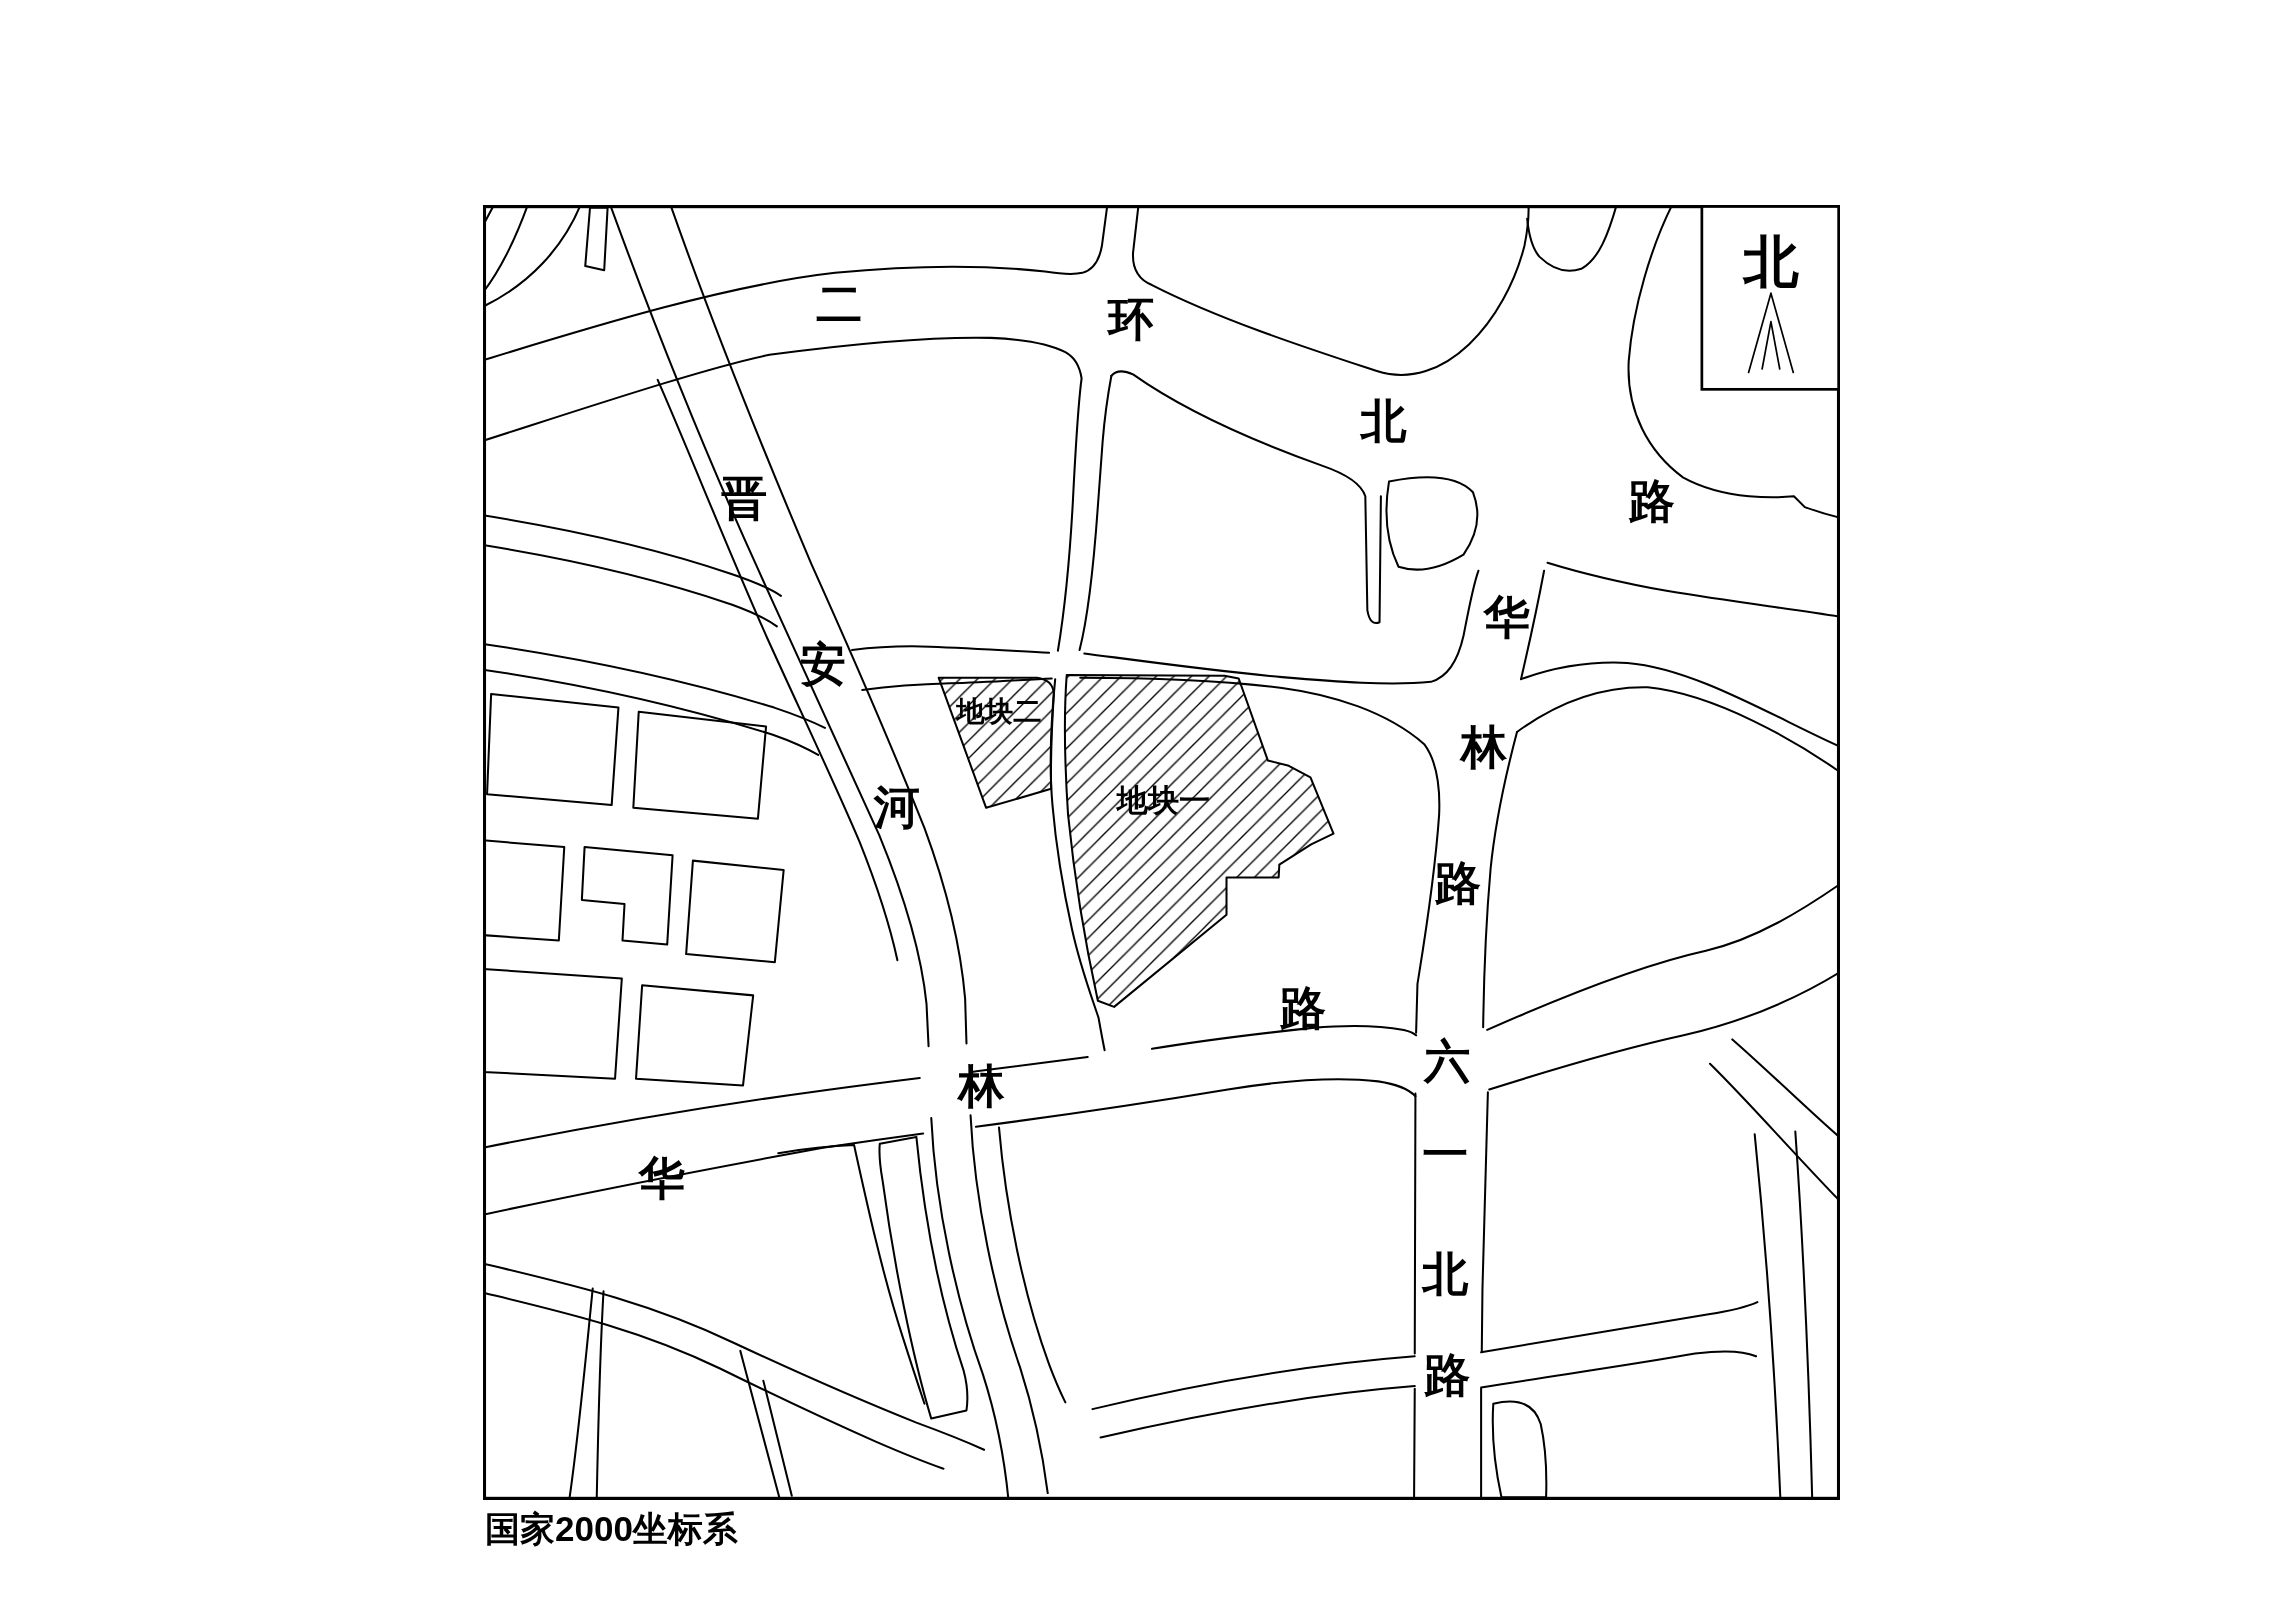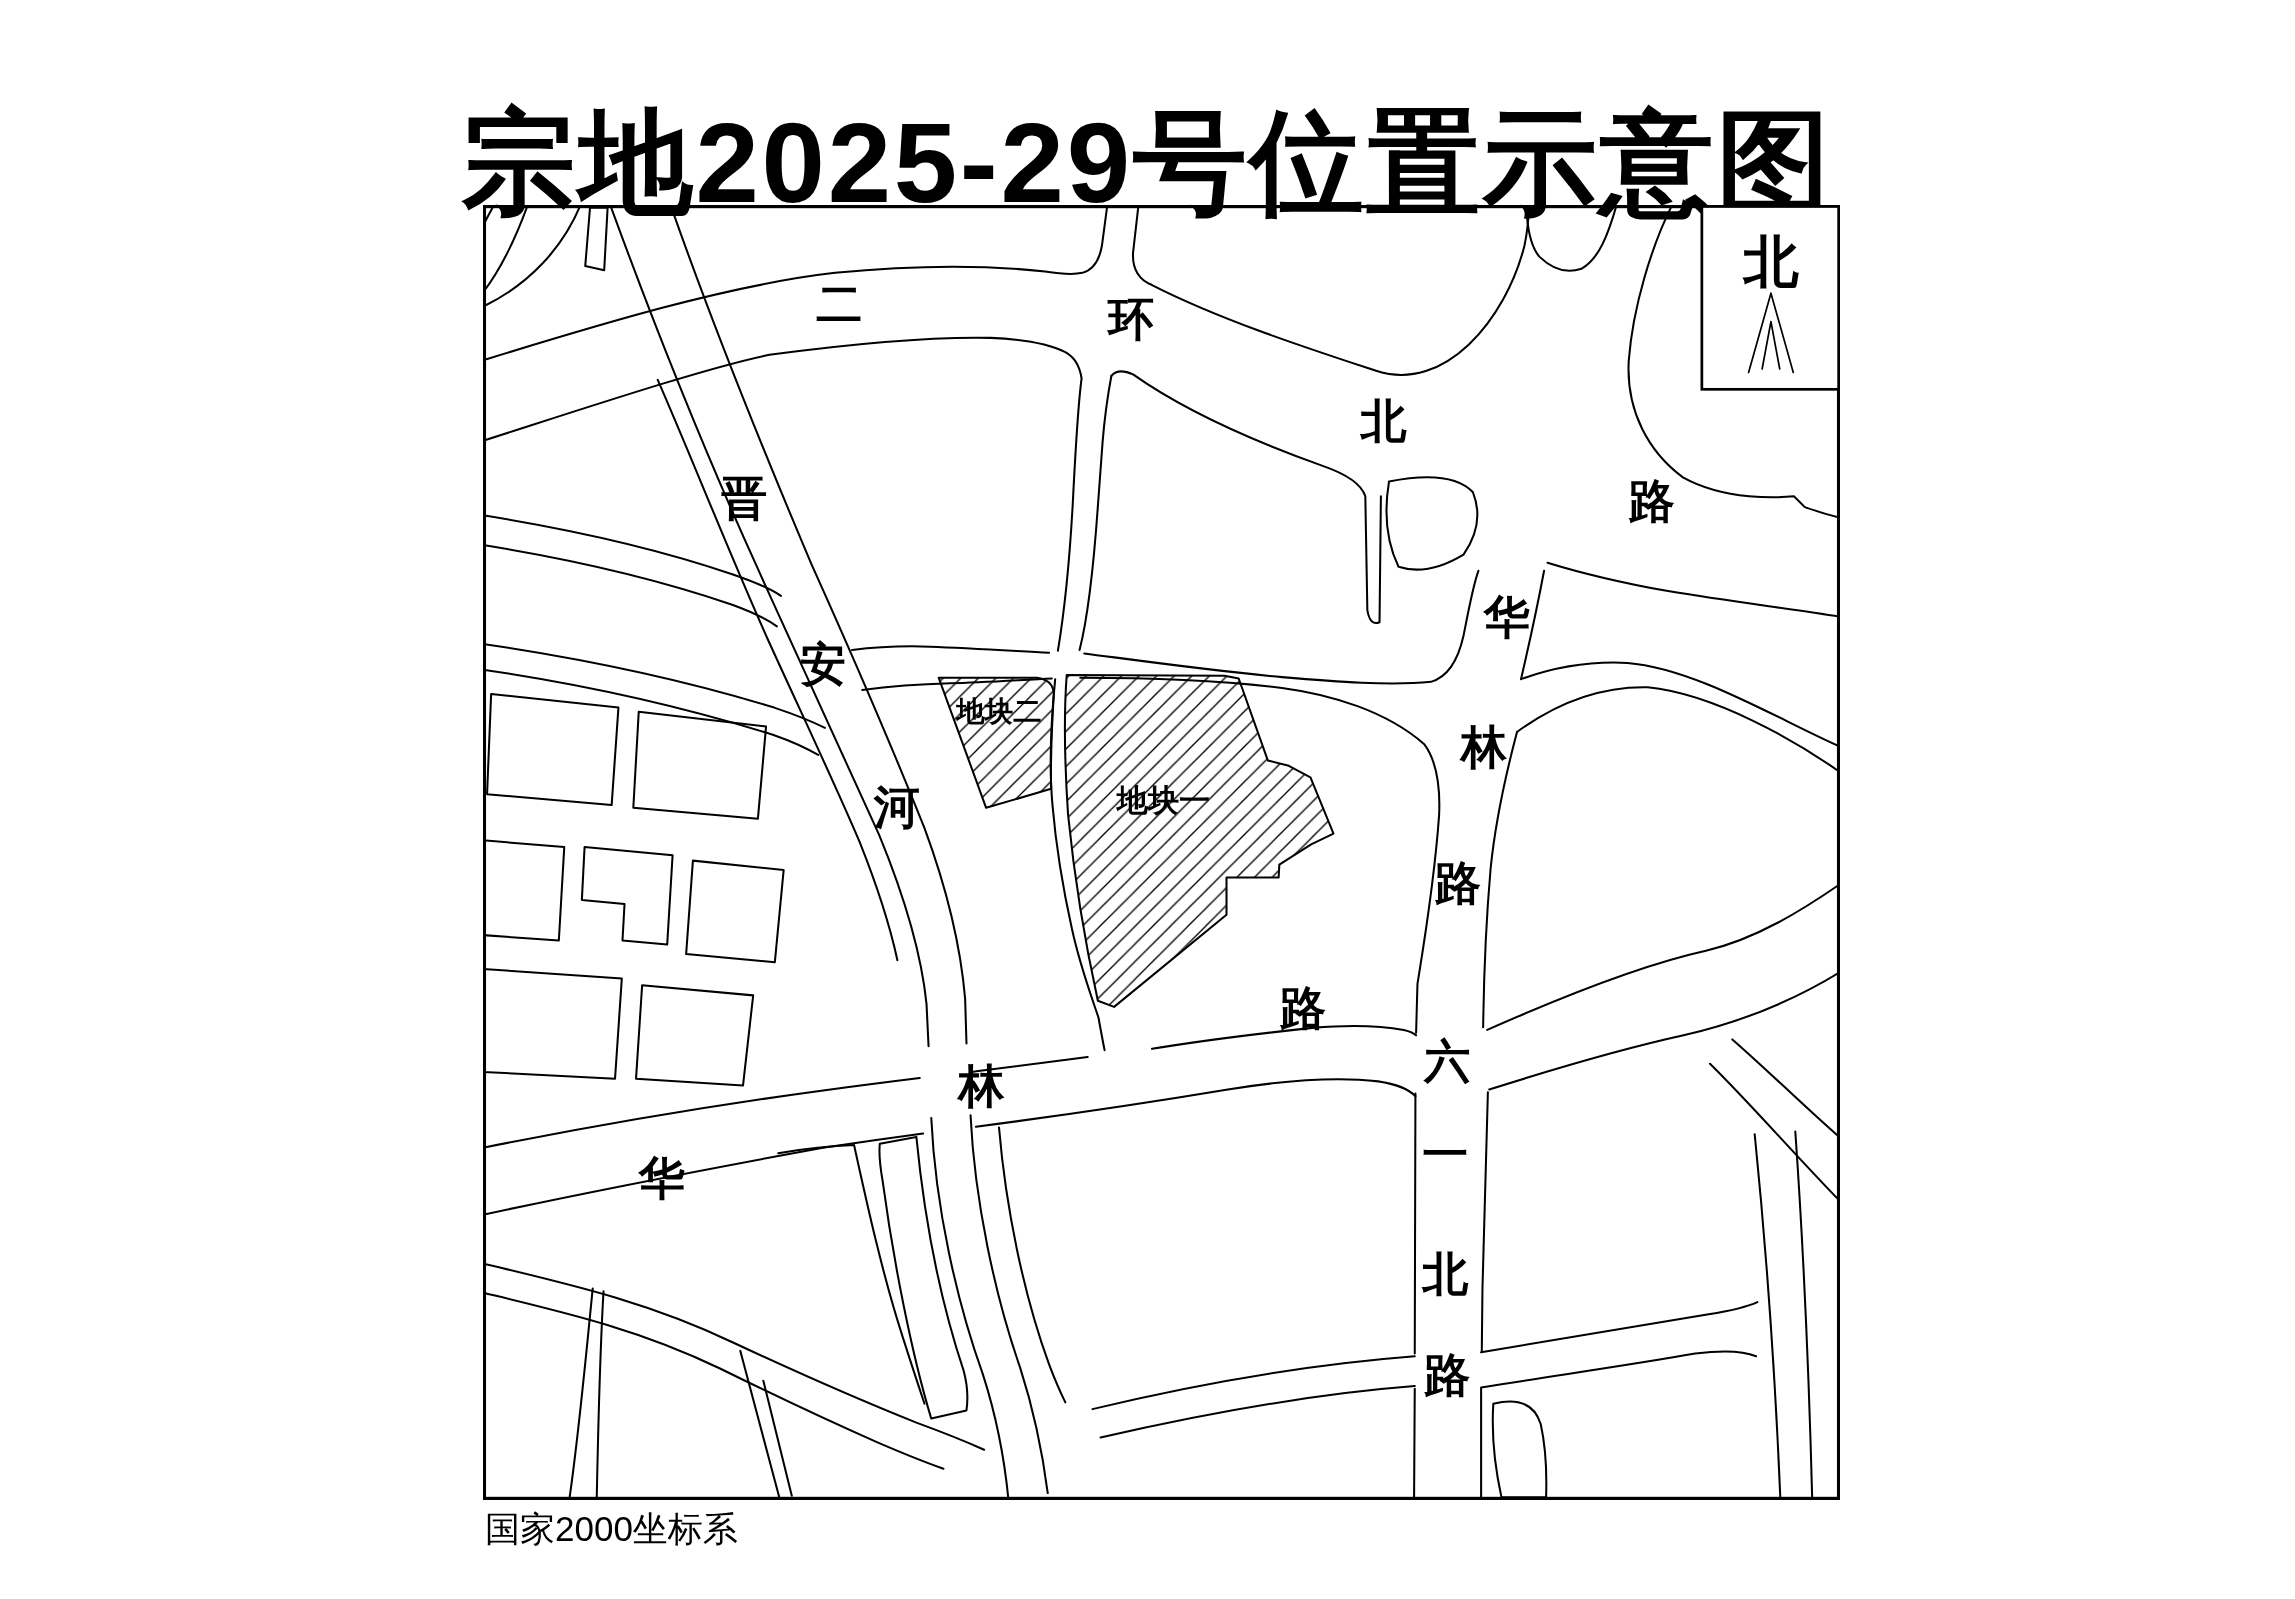--- a/index.html
+++ b/index.html
@@ -1,37 +1,36 @@
 <!DOCTYPE html>
 <html style="font-size:10.8px"><head>
 <meta charset="utf-8">
 <style>
   html,body{margin:0;padding:0;background:#ffffff;}
   #page{position:relative;width:2295px;height:1600px;background:#ffffff;overflow:hidden;
         font-family:"Liberation Sans",sans-serif;color:#000;}
   #title{position:absolute;left:0;top:87px;width:100%;text-align:center;
          font-size:114px;font-weight:bold;letter-spacing:2.7px;white-space:nowrap;}
   #map{position:absolute;left:483px;top:205px;}
-  #footer{position:absolute;left:485px;top:1506px;font-size:35px;font-weight:normal;white-space:nowrap;}
+  #footer{position:absolute;left:485px;top:1506px;font-size:35px;font-weight:bold;white-space:nowrap;}
   svg text{fill:#000;}
   .roadlbl{font-size:68px;font-weight:bold;text-anchor:middle;}
   .parcellbl{font-size:42px;font-weight:bold;text-anchor:middle;}
   .northlbl{font-size:82px;font-weight:bold;text-anchor:middle;}
   .ln{fill:none;stroke:#000;stroke-width:3;stroke-linecap:round;stroke-linejoin:round;}
   .blk{fill:none;stroke:#000;stroke-width:3;stroke-linejoin:round;}
   .parcel{fill:url(#hatch);stroke:#000;stroke-width:3;stroke-linejoin:round;}
   .frame{fill:none;stroke:#000;stroke-width:5;}
   .nbox{fill:#fff;stroke:#000;stroke-width:4;}
 </style>
 </head>
 <body>
 
 <div id="page">
 
-  <div id="title">宗地2025-29号位置示意图</div>
 
   <svg id="map" width="1357" height="1295" viewBox="0 0 2004 1912">
     <defs>
       <pattern id="hatch" patternUnits="userSpaceOnUse" width="26" height="26">
         <path d="M -7,7 L 7,-7 M 0,26 L 26,0 M 19,33 L 33,19" stroke="#000" stroke-width="2" fill="none"></path>
       </pattern>
     </defs>
 
     <rect class="frame" x="2" y="2" width="2000" height="1908"></rect>
 

